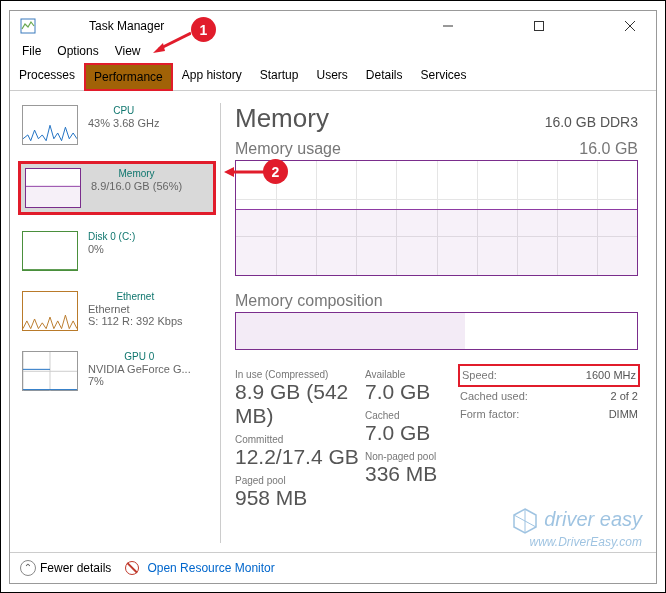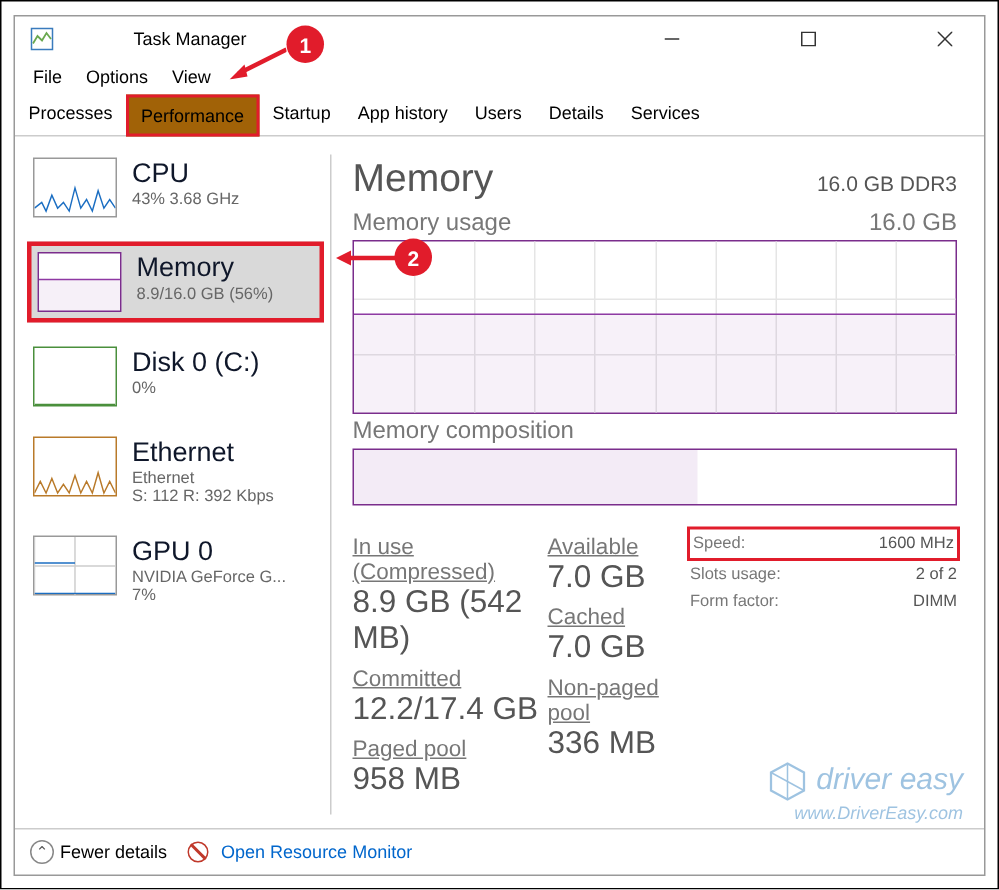--- a/index.html
+++ b/index.html
@@ -24,21 +24,21 @@
 .tab.active { border-color: #ccc; background: #a16207; top: 1px; }
 .redbox-tab { border: 2px solid #e11c2b !important; }
 
 
 .content { display: flex; height: calc(100% - 30px - 20px - 28px - 30px); }
 .leftpanel { width: 210px; padding: 10px 4px 10px 8px; }
 .panel-item { display: flex; align-items: flex-start; margin-bottom: 12px; padding: 4px; }
 .panel-item.selected { background: #d9d9d9; }
 .redbox-item { border: 3px solid #e11c2b; }
 .thumb { width: 56px; height: 40px; border: 1px solid #999; margin-right: 10px; background: #fff; position: relative; flex-shrink: 0; }
-.panel-text .t-title { font-size: 18px; color: #0f172a; margin-bottom: 1px; }
+.panel-text .t-title { font-size: 10px; color: #0f766e; margin-bottom: 1px; text-align: center; }
 .panel-text .t-sub { font-size: 11px; color: #666; }
 
 
 .divider { width: 1px; background: #ccc; margin: 12px 0; }
 
 
 .rightpanel { flex: 1; padding: 12px 18px 4px 14px; font-size: 12px; color: #555; }
 .rp-head { display: flex; justify-content: space-between; align-items: baseline; margin-bottom: 6px; }
 .rp-title { font-size: 26px; color: #555; font-weight: 400; }
 .rp-spec { font-size: 14px; color: #555; }
@@ -53,21 +53,21 @@
 .mc-bar { height: 38px; border: 1px solid #7a2d8c; display: flex; margin-top: 2px; margin-bottom: 16px; }
 .mc-used { width: 57%; background: rgba(142,58,163,0.1); }
 .mc-free { flex: 1; }
 
 
 .stats { display: flex; margin-top: 2px; }
 .stats-col { flex: 0 0 auto; }
 .stats-col.left { width: 130px; }
 .stats-col.mid { width: 95px; }
 .stats-col.right { flex: 1; }
-.stat-label { font-size: 15px; color: #777; margin-top: 3px; text-decoration: underline; }
+.stat-label { font-size: 10px; color: #777; margin-top: 3px; }
 .stat-value { font-size: 21px; color: #555; margin-bottom: 6px; }
 .kv-row { display: flex; font-size: 11px; color: #555; line-height: 1.7; }
 .kv-key { flex: 1; color: #777; }
 .kv-val { text-align: right; }
 .redbox-speed { border: 2px solid #e11c2b; padding: 0 2px; margin: -2px -2px 0 -2px; }
 
 
 .footer { position: absolute; bottom: 1px; left: 0; right: 0; height: 30px; border-top: 1px solid #ccc; display: flex; align-items: center; padding: 0 10px; font-size: 12px; }
 .footer .link { color: #0066cc; margin-left: 4px; cursor: pointer; }
 .chev-icon { width: 16px; height: 16px; border: 1px solid #888; border-radius: 50%; display: inline-flex; align-items: center; justify-content: center; margin-right: 4px; font-size: 10px; color: #555; }
@@ -121,22 +121,22 @@
 
   <div class="menubar">
     <span class="menu-item">File</span>
     <span class="menu-item">Options</span>
     <span class="menu-item">View</span>
   </div>
 
   <div class="tabstrip">
     <div class="tab">Processes</div>
     <div class="tab active redbox-tab">Performance</div>
+    <div class="tab">App history</div>
     <div class="tab">Startup</div>
-    <div class="tab">App history</div>
     <div class="tab">Users</div>
     <div class="tab">Details</div>
     <div class="tab">Services</div>
   </div>
 
   <div class="content">
 
     <div class="leftpanel">
 
       <div class="panel-item">
@@ -229,21 +229,21 @@
             <div class="gridline v" style="left:40%"></div>
             <div class="gridline v" style="left:50%"></div>
             <div class="gridline v" style="left:60%"></div>
             <div class="gridline v" style="left:70%"></div>
             <div class="gridline v" style="left:80%"></div>
             <div class="gridline v" style="left:90%"></div>
         <div class="mem-fill"></div>
         <div class="mem-line"></div>
       </div>
 
-      <div class="rp-label" style="margin-top:3px">Memory composition</div>
+      <div class="rp-label" style="margin-top:16px">Memory composition</div>
       <div class="mc-bar">
         <div class="mc-used"></div>
         <div class="mc-free"></div>
       </div>
 
       <div class="stats">
         <div class="stats-col left">
           <div class="stat-label">In use (Compressed)</div>
           <div class="stat-value">8.9 GB (542 MB)</div>
           <div class="stat-label">Committed</div>
@@ -258,21 +258,21 @@
           <div class="stat-value">7.0 GB</div>
           <div class="stat-label">Non-paged pool</div>
           <div class="stat-value">336 MB</div>
         </div>
         <div class="stats-col right">
           <div class="kv-row redbox-speed">
             <span class="kv-key">Speed:</span>
             <span class="kv-val">1600 MHz</span>
           </div>
           <div class="kv-row">
-            <span class="kv-key">Slots usage:</span>
+            <span class="kv-key">Cached used:</span>
             <span class="kv-val">2 of 2</span>
           </div>
           <div class="kv-row">
             <span class="kv-key">Form factor:</span>
             <span class="kv-val">DIMM</span>
           </div>
         </div>
       </div>
 
     </div>

